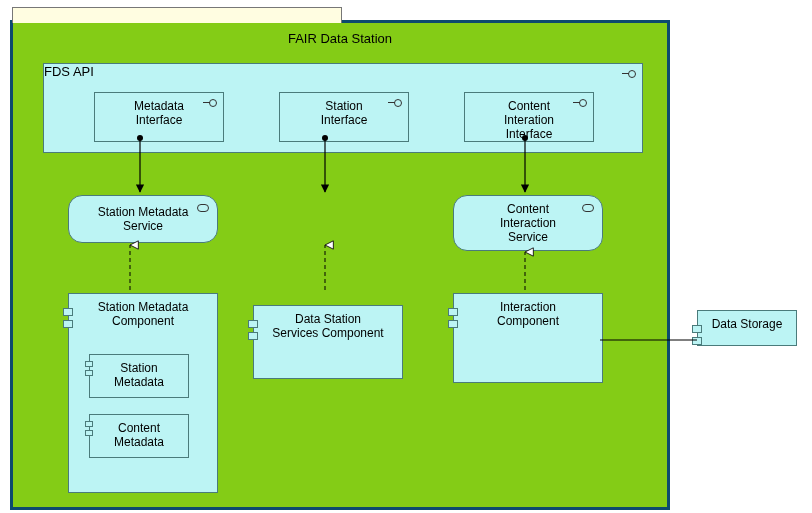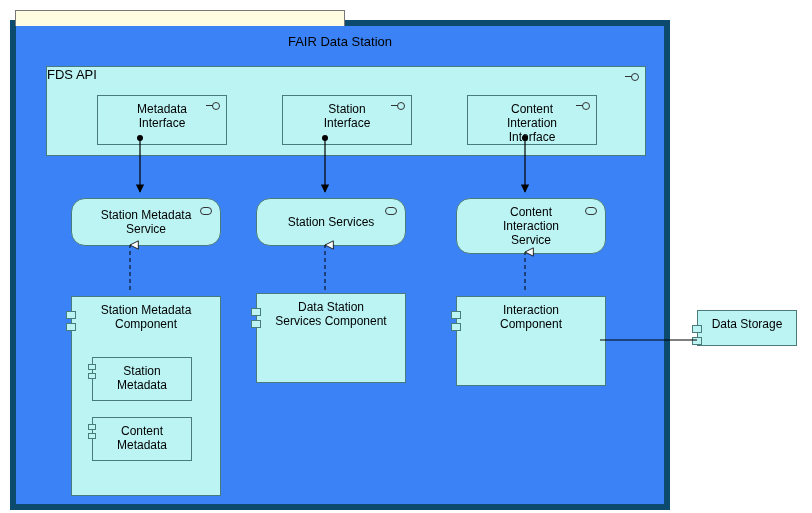--- a/index.html
+++ b/index.html
@@ -7,22 +7,22 @@
     margin: 0;
     font-family: "Helvetica Neue", Arial, sans-serif;
     font-size: 12px;
     background: #fff;
     width: 812px;
     height: 513px;
     position: relative;
   }
   .pkg {
     position: absolute;
-    border: 6px solid #0c4a6e;
-    background: #3b82f6;
+    border: 3px solid #0c4a6e;
+    background: #84cc16;
   }
   .pkg-tab {
     position: absolute;
     top: -16px;
     left: -1px;
     height: 16px;
     border: 1px solid #777;
     border-bottom: none;
     background: #fffde1;
   }
@@ -173,24 +173,20 @@
     <div class="iface" style="left:420px; top:28px; width:130px; height:50px;">
       <span>Content<br>Interation<br>Interface</span>
       <div class="prov-icon"></div>
     </div>
   </div>
 
   <div class="svc" style="left:55px; top:172px; width:150px; height:48px;">
     <span>Station Metadata<br>Service</span>
     <div class="svc-icon"></div>
   </div>
-  <div class="svc" style="left:240px; top:172px; width:150px; height:48px;">
-    <span>Station Services</span>
-    <div class="svc-icon"></div>
-  </div>
   <div class="svc" style="left:440px; top:172px; width:150px; height:56px;">
     <span>Content<br>Interaction<br>Service</span>
     <div class="svc-icon"></div>
   </div>
 
   <div class="comp" style="left:55px; top:270px; width:150px; height:200px;">
     <div class="comp-lugs">
       <div class="lug"></div>
         <div class="lug"></div>
     </div>
@@ -205,21 +201,21 @@
     </div>
     <div class="inner-comp" style="left:20px; top:120px; width:100px; height:44px;">
       <div class="inner-lugs">
         <div class="mini-lug"></div>
           <div class="mini-lug"></div>
       </div>
       <span>Content<br>Metadata</span>
     </div>
   </div>
 
-  <div class="comp" style="left:240px; top:267px; width:150px; height:90px;">
+  <div class="comp" style="left:240px; top:282px; width:150px; height:74px;">
     <div class="comp-lugs">
       <div class="lug"></div>
         <div class="lug"></div>
     </div>
     <span>Data Station<br>Services Component</span>
   </div>
 
   <div class="comp" style="left:440px; top:270px; width:150px; height:90px;">
     <div class="comp-lugs">
       <div class="lug"></div>

